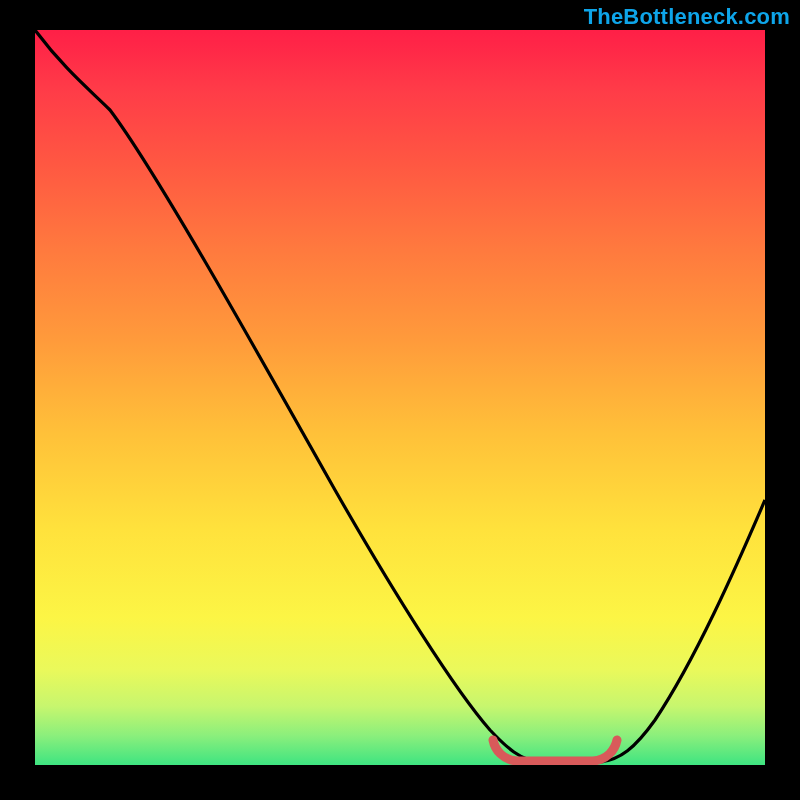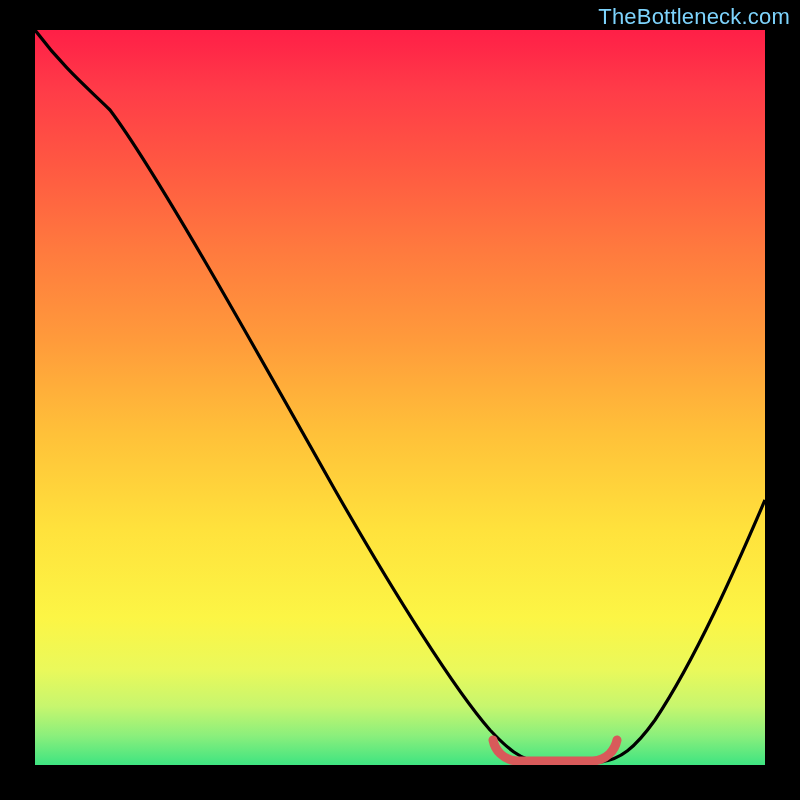--- a/index.html
+++ b/index.html
@@ -14,23 +14,23 @@
   .frame {
     position: relative;
     width: 800px;
     height: 800px;
     background: #000;
   }
   .watermark {
     position: absolute;
     top: 4px;
     right: 10px;
-    color: #7dd3fc;
+    color: #0ea5e9;
     font-size: 22px;
-    font-weight: 400;
+    font-weight: 700;
     letter-spacing: 0.2px;
     z-index: 10;
   }
   .plot-area {
     position: absolute;
     left: 35px;
     top: 30px;
     width: 730px;
     height: 735px;
     overflow: hidden;

